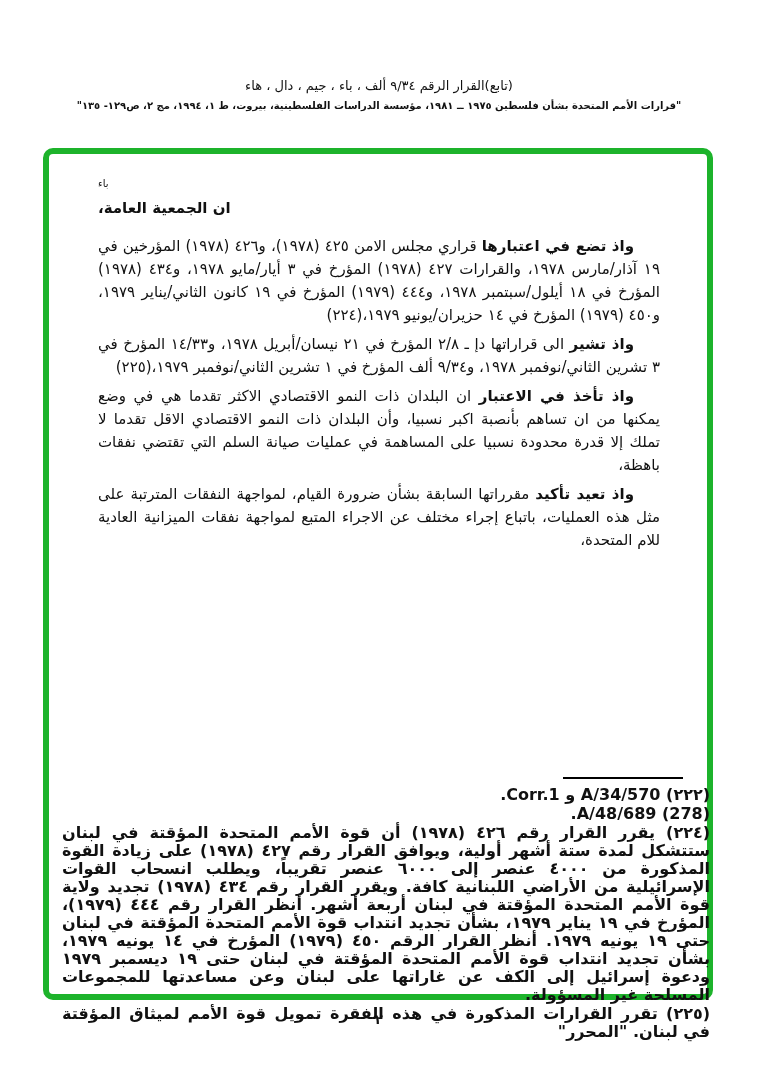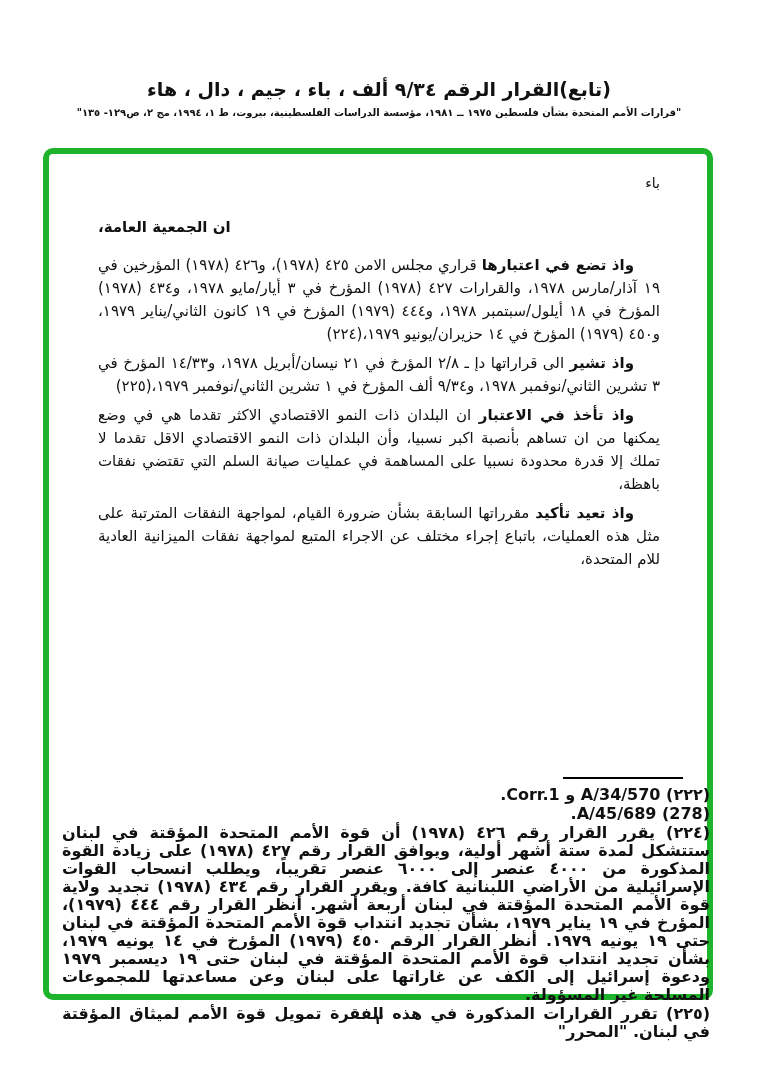--- a/index.html
+++ b/index.html
@@ -9,40 +9,40 @@
     position: relative;
     font-family: "DejaVu Sans", "Liberation Sans", sans-serif;
     color: #111111;
     overflow: hidden;
   }
   .header {
     position: absolute; top: 78px; left: 0; right: 0;
     text-align: center; direction: rtl;
   }
   .header-title {
-    font-size: 19px; font-weight: bold; letter-spacing: 0.2px;
+    font-size: 13px; font-weight: normal; letter-spacing: 0.2px;
   }
   .header-source {
     font-size: 10px; font-weight: bold; margin-top: 7px;
   }
   .green-box {
     position: absolute; left: 43px; top: 148px;
     width: 670px; height: 852px;
     box-sizing: border-box;
     border: 6px solid var(--accent-green, #1DB32B);
     border-radius: 10px;
     background: transparent;
   }
   .content {
     position: absolute; left: 98px; top: 172px; width: 562px;
     direction: rtl; text-align: justify;
     font-size: 15px; line-height: 23px;
   }
   .section-heading {
-    text-align: right; font-size: 14px; margin-bottom: 21px;
+    text-align: left; font-size: 10px; margin-bottom: 2px;
   }
   .opening {
     font-weight: bold; text-align: left; margin-bottom: 15px;
   }
   .para {
     margin: 0 0 6px 0;
     text-indent: 26px;
   }
   .para strong { font-weight: bold; }
   .footnote-rule {
@@ -85,20 +85,20 @@
     <p class="para"><strong>واذ تأخذ في الاعتبار</strong><span> ان البلدان ذات النمو الاقتصادي الاكثر تقدما هي في وضع يمكنها من ان تساهم بأنصبة اكبر نسبيا، وأن البلدان ذات النمو الاقتصادي الاقل تقدما لا تملك إلا قدرة محدودة نسبيا على المساهمة في عمليات صيانة السلم التي تقتضي نفقات باهظة،</span></p>
 
     <p class="para"><strong>واذ تعيد تأكيد</strong><span> مقرراتها السابقة بشأن ضرورة القيام، لمواجهة النفقات المترتبة على مثل هذه العمليات، باتباع إجراء مختلف عن الاجراء المتبع لمواجهة نفقات الميزانية العادية للام المتحدة،</span></p>
 
   </div>
 
   <div class="footnote-rule"></div>
 
   <div class="footnotes">
     <div class="footnote fn-short"><span>(٢٢٢)</span> <span>A/34/570 و Corr.1.</span></div>
-    <div class="footnote fn-short"><span>(278)</span> <span>A/45/689.</span></div>
+    <div class="footnote fn-short"><span>(278)</span> <span>A/48/689.</span></div>
     <div class="footnote"><span>(٢٢٤)</span> <span>يقرر القرار رقم ٤٢٦ (١٩٧٨) أن قوة الأمم المتحدة المؤقتة في لبنان ستتشكل لمدة ستة أشهر أولية، ويوافق القرار رقم ٤٢٧ (١٩٧٨) على زيادة القوة المذكورة من ٤٠٠٠ عنصر إلى ٦٠٠٠ عنصر تقريباً، ويطلب انسحاب القوات الإسرائيلية من الأراضي اللبنانية كافة. ويقرر القرار رقم ٤٣٤ (١٩٧٨) تجديد ولاية قوة الأمم المتحدة المؤقتة في لبنان أربعة أشهر. أنظر القرار رقم ٤٤٤ (١٩٧٩)، المؤرخ في ١٩ يناير ١٩٧٩، بشأن تجديد انتداب قوة الأمم المتحدة المؤقتة في لبنان حتى ١٩ يونيه ١٩٧٩. أنظر القرار الرقم ٤٥٠ (١٩٧٩) المؤرخ في ١٤ يونيه ١٩٧٩، بشأن تجديد انتداب قوة الأمم المتحدة المؤقتة في لبنان حتى ١٩ ديسمبر ١٩٧٩ ودعوة إسرائيل إلى الكف عن غاراتها على لبنان وعن مساعدتها للمجموعات المسلحة غير المسؤولة.</span></div>
     <div class="footnote"><span>(٢٢٥)</span> <span>تقرر القرارات المذكورة في هذه الفقرة تمويل قوة الأمم لميثاق المؤقتة في لبنان. "المحرر"</span></div>
   </div>
 
   <div class="page-number">٢</div>
 
 </div>
 
 </body></html>

